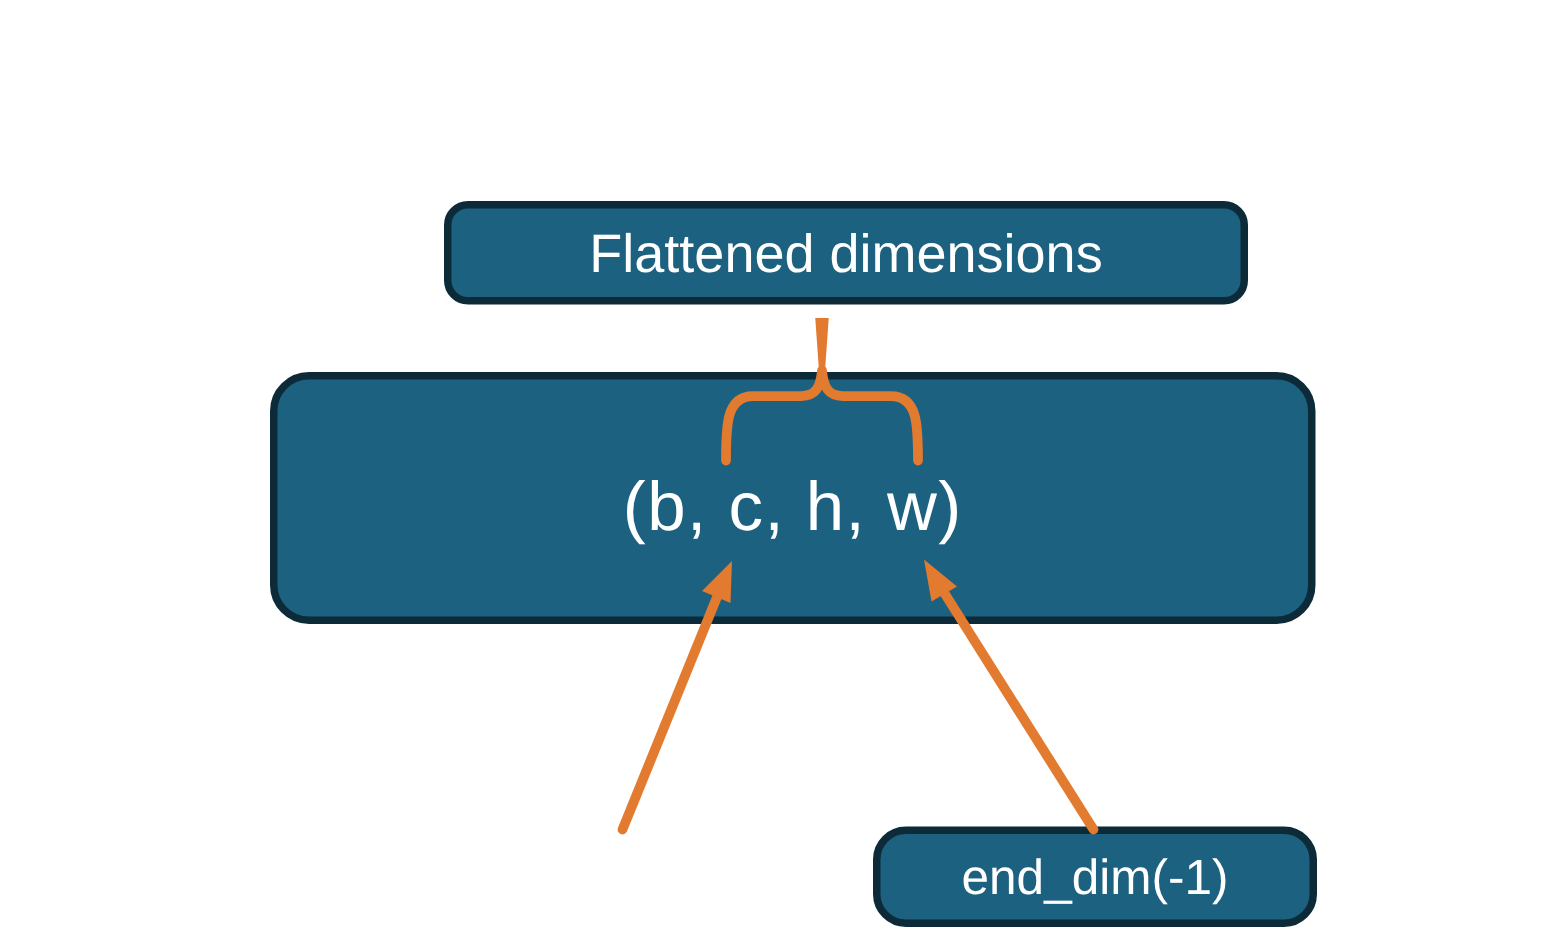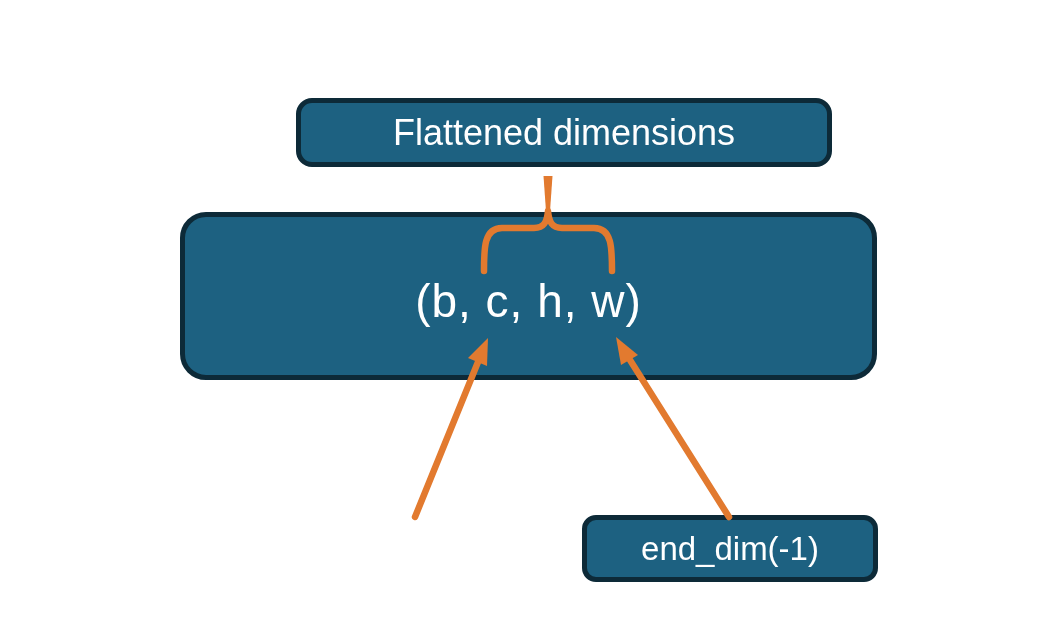--- a/index.html
+++ b/index.html
@@ -13,20 +13,21 @@
   html, body {
     width: 1038px; height: 632px;
     background: var(--background);
     font-family: "Liberation Sans", sans-serif;
     overflow: hidden;
   }
   .canvas {
     position: relative;
     width: 1038px; height: 572px;
     background: var(--background);
+    margin-top: 36px;
   }
   .box {
     position: absolute;
     background: var(--box-fill);
     border: 5px solid var(--box-border);
     color: var(--box-text);
     display: flex;
     align-items: center;
     justify-content: center;
     text-align: center;
@@ -46,21 +47,21 @@
     padding-top: 10px;
     text-align: center;
   }
   .small-box {
     top: 515px;
     height: 67px;
     border-radius: 14px;
     font-size: 33px;
   }
   .small-box.start { left: 268px; width: 295px; }
-  .small-box.end   { left: 582px; width: 296px; }
+  .small-box.end   { left: 582px; width: 296px; border-radius: 22px; }
   .overlay {
     position: absolute;
     left: 0; top: 0;
     width: 1038px; height: 632px;
     z-index: 5;
     pointer-events: none;
   }
   .orange-stroke {
     stroke: var(--accent-orange);
     fill: none;

